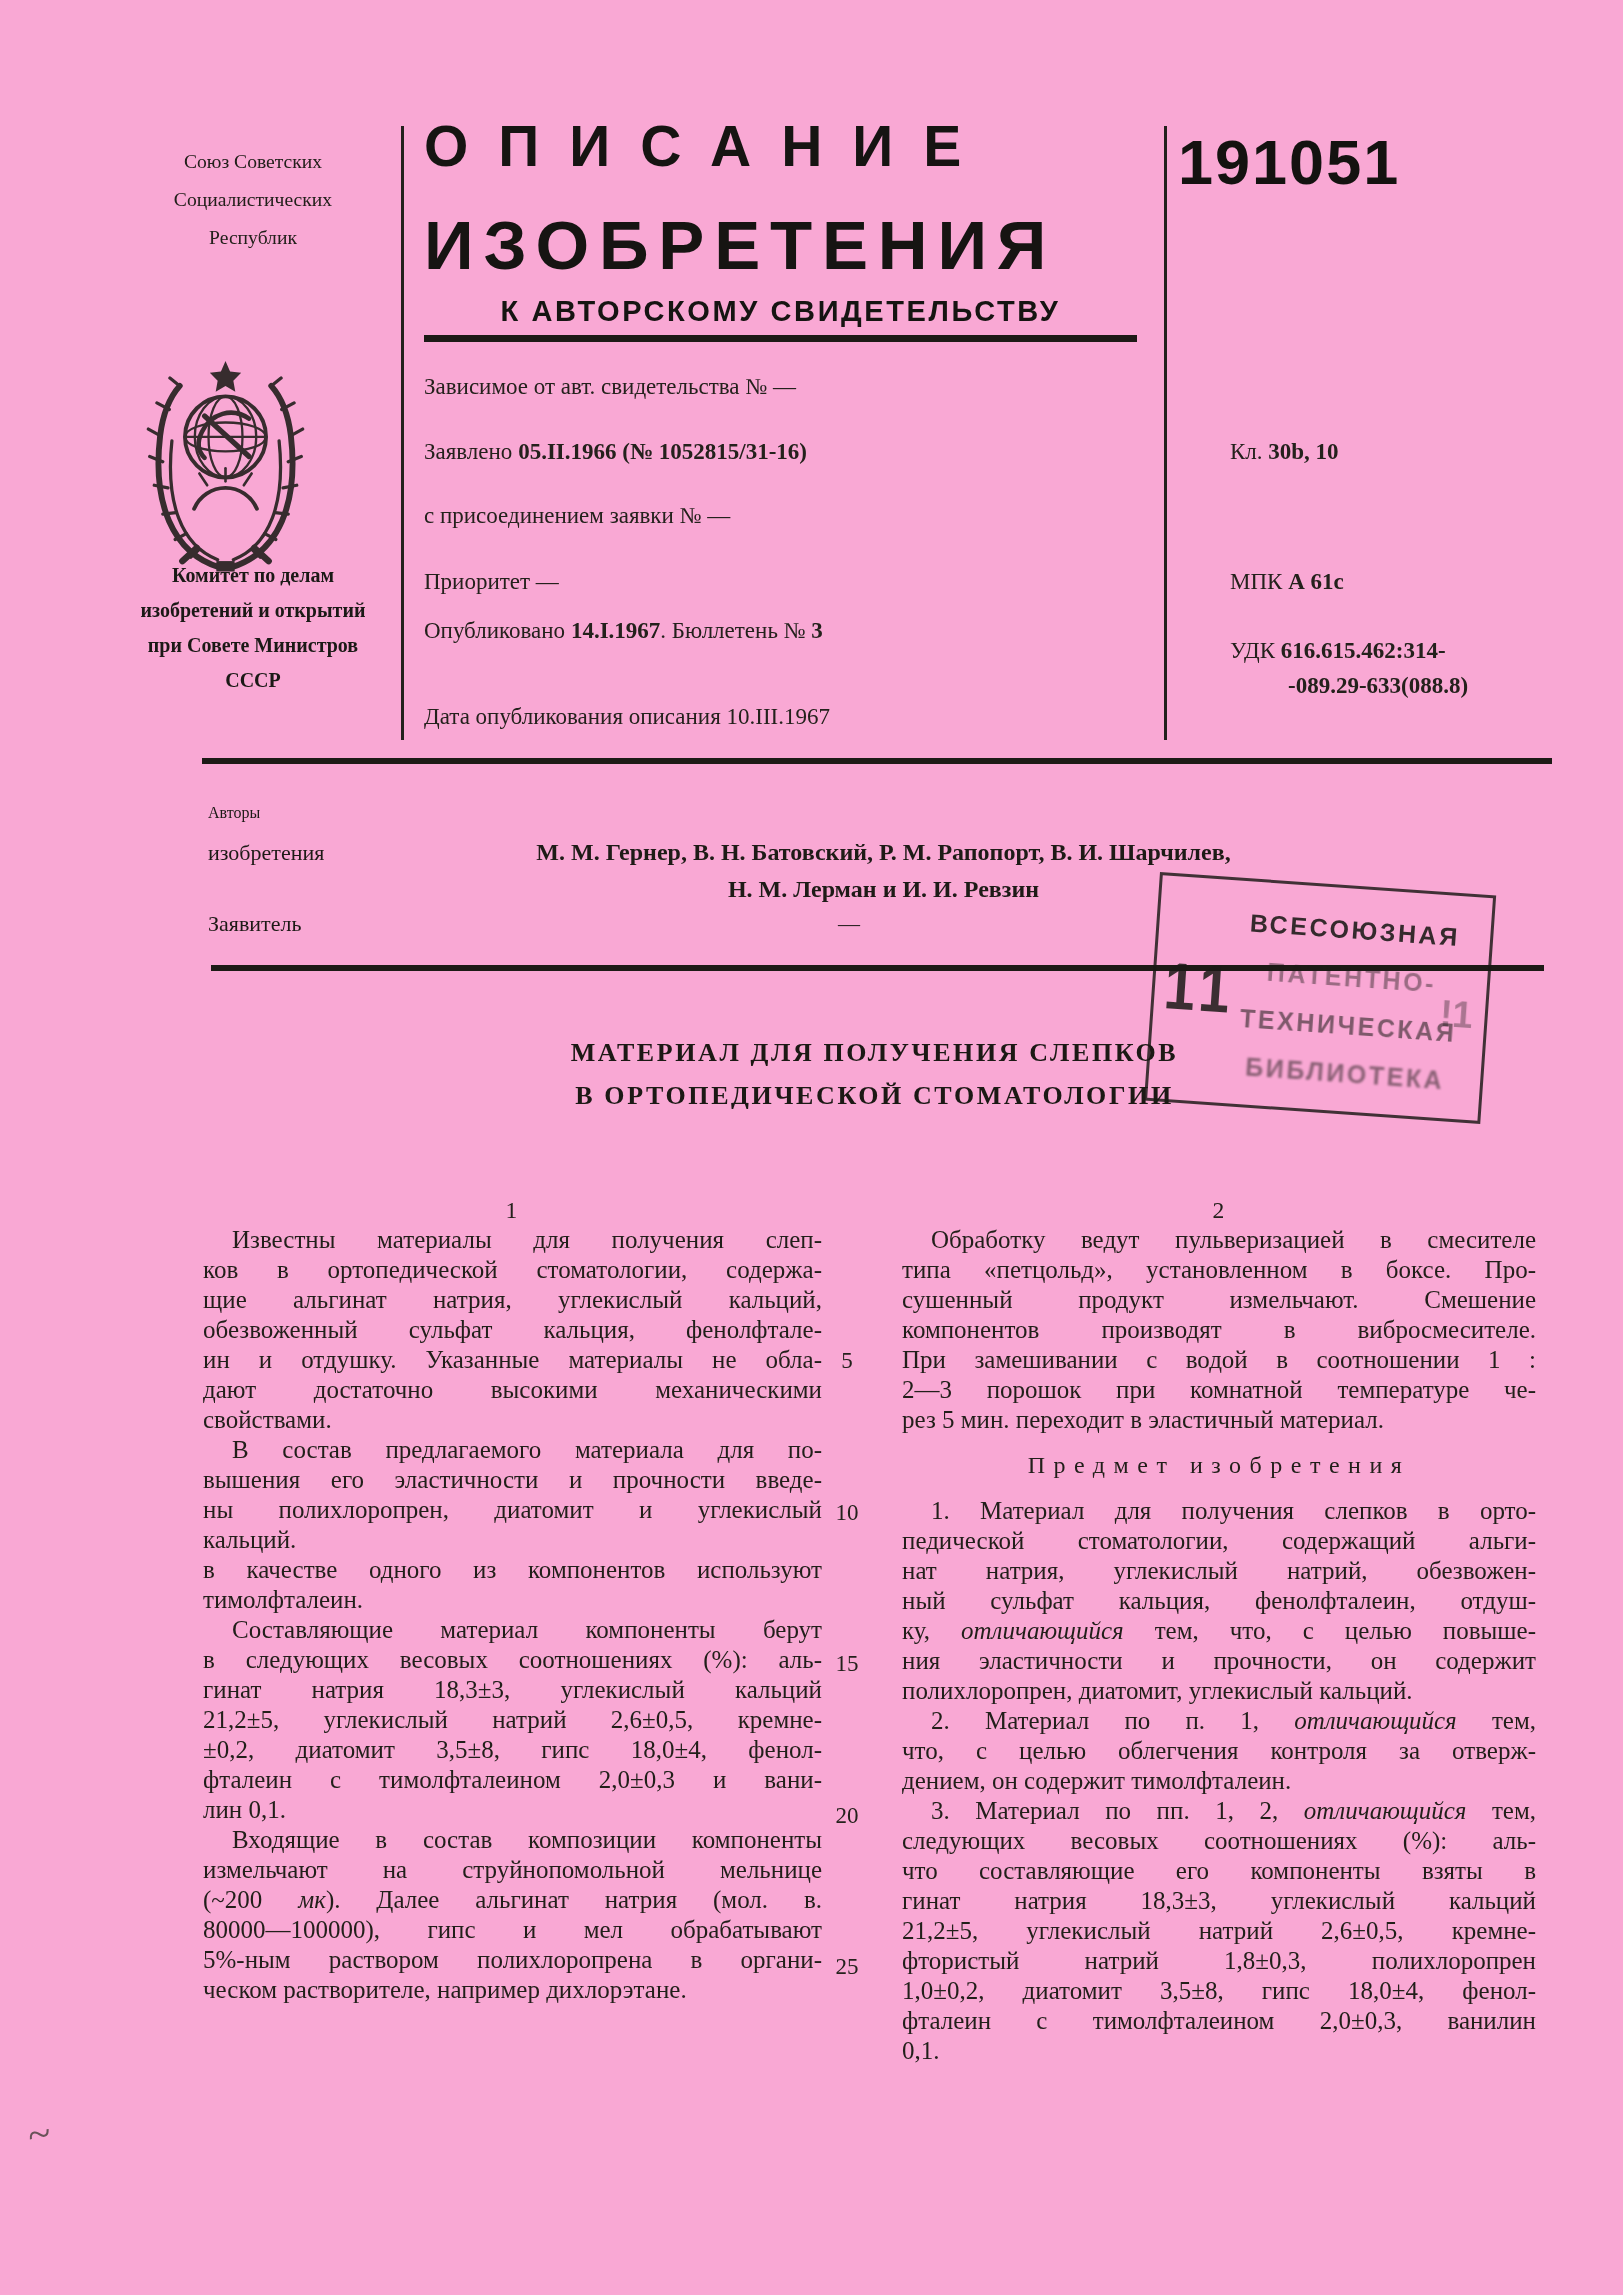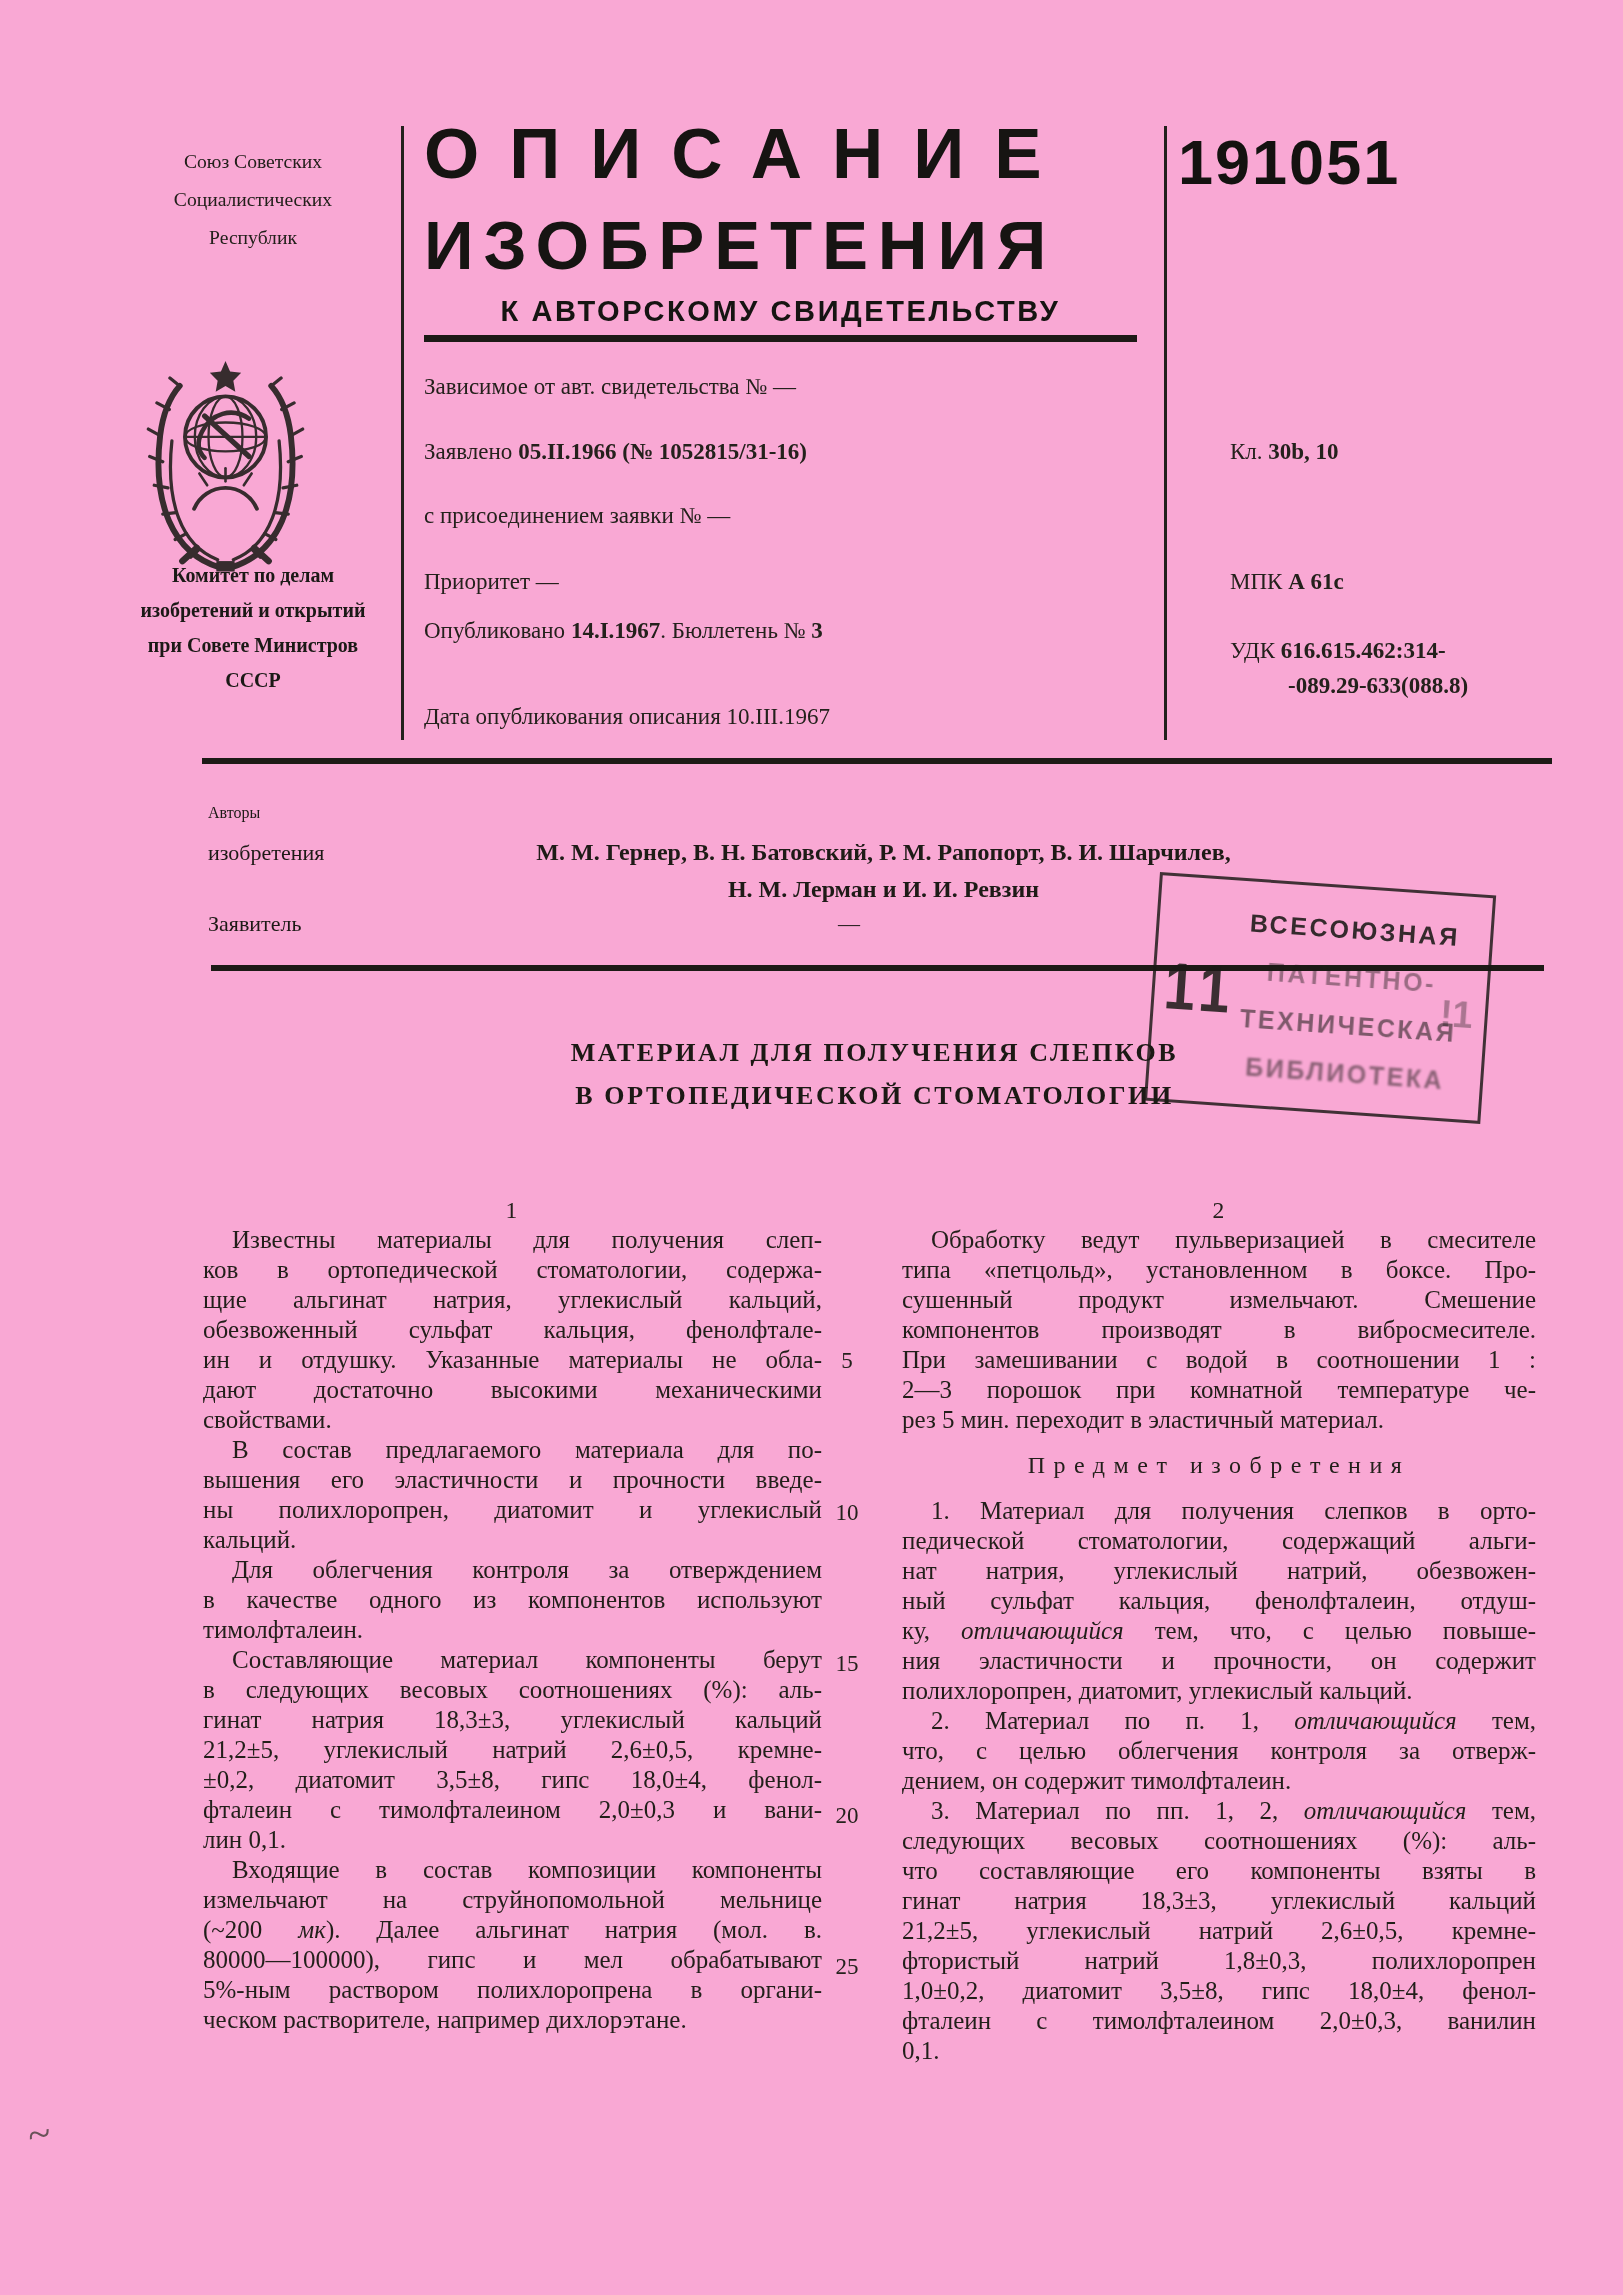--- a/index.html
+++ b/index.html
@@ -15,21 +15,21 @@
   .sans{font-family:"Liberation Sans","DejaVu Sans",sans-serif;}
   .prelines{white-space:pre-line;}
 
   
   .publisher{left:105px;top:143px;width:296px;font-size:19.6px;line-height:38px;text-align:center;color:#23201b;}
   .emblem{left:134px;top:357px;width:183px;height:216px;}
   .committee{left:105px;top:558px;width:296px;font-size:20px;line-height:35px;text-align:center;font-weight:bold;color:#1b1916;}
   .vline{width:2.6px;background:#24211d;}
   .vline1{left:401px;top:126px;height:614px;}
   .vline2{left:1164px;top:126px;height:614px;}
-  .doc-title-1{left:424px;top:113px;font-size:71px;letter-spacing:30px;font-weight:bold;white-space:nowrap;color:#161412;}
+  .doc-title-1{left:424px;top:113px;font-size:57px;letter-spacing:30px;font-weight:bold;white-space:nowrap;color:#161412;}
   .doc-title-2{left:424px;top:206px;font-size:69px;letter-spacing:9.8px;font-weight:bold;white-space:nowrap;color:#161412;}
   .doc-subtitle{left:422px;top:295px;width:717px;font-size:29px;letter-spacing:2.6px;font-weight:bold;text-align:center;color:#161412;}
   .subtitle-rule{left:424px;top:335px;width:713px;height:6.5px;background:#1d1a16;}
   .patent-number{left:1178px;top:126px;font-size:63px;letter-spacing:2px;font-weight:bold;color:#141210;}
 
   .frow{left:424px;width:727px;font-size:23px;color:#24211c;}
   .fr1{top:374px;} .fr2{top:439px;} .fr3{top:503px;} .fr4{top:569px;} .fr5{top:618px;} .fr6{top:704px;}
   .crow{left:1230px;width:406px;font-size:23px;color:#24211c;}
   .cr1{top:439px;} .cr2{top:569px;} .cr3{top:638px;} .cr4{top:673px;padding-left:58px;}
 
@@ -177,21 +177,20 @@
       <div class="line">ков в ортопедической стоматологии, содержа-</div>
       <div class="line">щие альгинат натрия, углекислый  кальций,</div>
       <div class="line">обезвоженный сульфат кальция, фенолфтале-</div>
       <div class="line">ин и отдушку. Указанные материалы не обла-</div>
       <div class="line">дают достаточно высокими механическими</div>
       <div class="line pend">свойствами.</div>
       <div class="line indent">В состав предлагаемого материала для по-</div>
       <div class="line">вышения его эластичности и прочности введе-</div>
       <div class="line">ны полихлоропрен,  диатомит  и углекислый</div>
       <div class="line pend">кальций.</div>
-      <div class="line indent">Для облегчения контроля за отверждением</div>
       <div class="line">в качестве одного из компонентов используют</div>
       <div class="line pend">тимолфталеин.</div>
       <div class="line indent">Составляющие материал компоненты берут</div>
       <div class="line">в следующих весовых соотношениях (%): аль-</div>
       <div class="line">гинат натрия 18,3±3, углекислый  кальций</div>
       <div class="line">21,2±5, углекислый натрий 2,6±0,5, кремне-</div>
       <div class="line">±0,2, диатомит 3,5±8, гипс 18,0±4, фенол-</div>
       <div class="line">фталеин с тимолфталеином 2,0±0,3 и вани-</div>
       <div class="line pend">лин 0,1.</div>
       <div class="line indent">Входящие в состав композиции компоненты</div>

